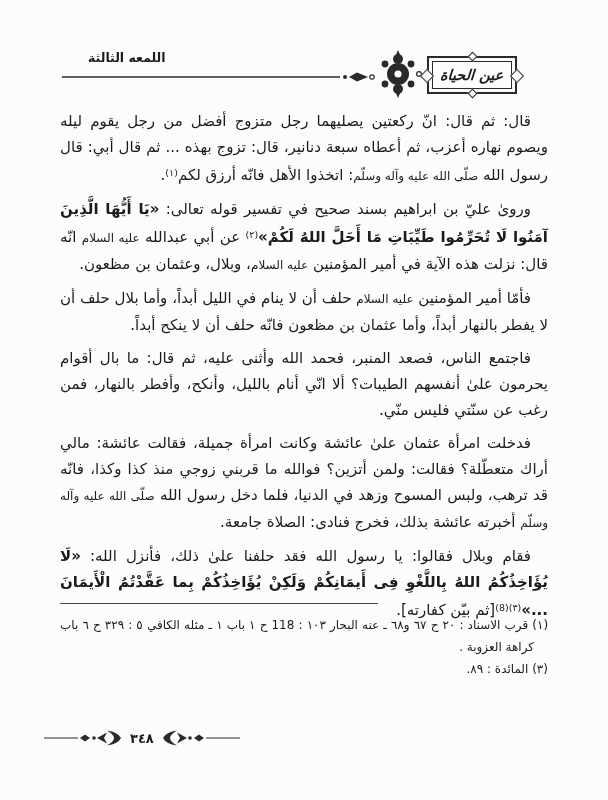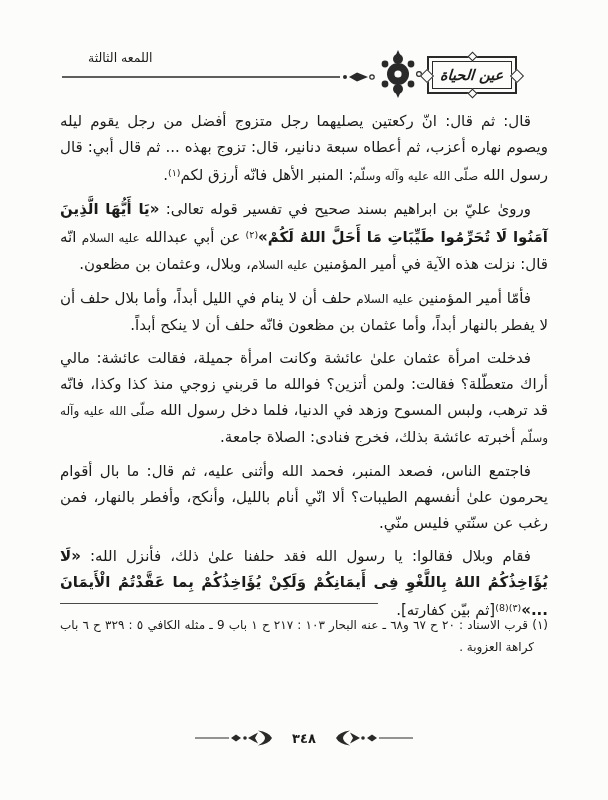--- a/index.html
+++ b/index.html
@@ -4,21 +4,21 @@
 <style>
   html,body{margin:0;padding:0;background:#e8e8e6;}
   .page{
     position:relative; width:608px; height:800px; margin:0 auto;
     background:#fcfcfa; color:#1b1b1b; direction:rtl;
     font-family:"DejaVu Sans", sans-serif; overflow:hidden;
   }
   
   .header{position:absolute;top:0;left:0;right:0;height:104px;}
   .header-label{
-    position:absolute;left:88px;top:50px;font-size:12.5px;font-weight:normal;
+    position:absolute;left:88px;top:50px;font-size:12.5px;font-weight:bold;
     letter-spacing:0;direction:rtl;
   }
   .header-rule-svg{position:absolute;left:58px;top:50px;}
   .cartouche{
     position:absolute;left:427px;top:56px;width:90px;height:38px;
     border:2px solid #2a2a2a;box-sizing:border-box;background:#fcfcfa;
     display:flex;align-items:center;justify-content:center;
   }
   .cartouche-inner{position:absolute;inset:3px;border:1px solid #2a2a2a;pointer-events:none;}
   .cartouche-title{
@@ -42,21 +42,21 @@
   
   .footnotes{position:absolute;top:603px;right:60px;left:60px;}
   .fn-rule{width:318px;height:1.4px;background:#4a4a4a;margin:0 auto 0 0;margin-right:170px;margin-bottom:10px;}
   .fn-item{
     font-size:12px;line-height:22px;text-align:justify;
     padding-right:14px;text-indent:-14px;
   }
   
   .page-number-row{
     position:absolute;top:728px;left:0;right:0;height:20px;
-    display:flex;align-items:center;justify-content:center;gap:16px;direction:ltr;
+    display:flex;align-items:center;gap:5px;direction:ltr;padding-left:44px;
   }
   .page-number{font-size:13px;font-weight:bold;direction:rtl;padding:0 1px;}
   .flip{transform:scaleX(-1);}
 </style>
 </head>
 <body>
 
 <div class="page">
 
   <div class="header">
@@ -86,36 +86,37 @@
       <span class="cartouche-inner"></span>
       <i class="cap cap-l"></i>
       <i class="cap cap-r"></i>
       <i class="cap cap-t"></i>
       <i class="cap cap-b"></i>
       <span class="cartouche-title">عين الحياة</span>
     </div>
   </div>
 
   <div class="content">
-    <p><span>قال: ثم قال: انّ ركعتين يصليهما رجل متزوج أفضل من رجل يقوم ليله ويصوم نهاره أعزب، ثم أعطاه سبعة دنانير، قال: تزوج بهذه ... ثم قال أبي: قال رسول الله </span><span class="honorific">صلّى الله عليه وآله وسلّم</span><span>: المنبر الأهل فانّه أرزق لكم</span><span class="note-ref">(١)</span><span>.</span></p>
+    <p><span>قال: ثم قال: انّ ركعتين يصليهما رجل متزوج أفضل من رجل يقوم ليله ويصوم نهاره أعزب، ثم أعطاه سبعة دنانير، قال: تزوج بهذه ... ثم قال أبي: قال رسول الله </span><span class="honorific">صلّى الله عليه وآله وسلّم</span><span>: اتخذوا الأهل فانّه أرزق لكم</span><span class="note-ref">(١)</span><span>.</span></p>
 
     <p><span>وروىٰ عليّ بن ابراهيم بسند صحيح في تفسير قوله تعالى: </span><span class="verse">«يَا أَيُّهَا الَّذِينَ آمَنُوا لَا تُحَرِّمُوا طَيِّبَاتِ مَا أَحَلَّ اللهُ لَكُمْ»</span><span class="note-ref">(٢)</span><span> عن أبي عبدالله </span><span class="honorific">عليه السلام</span><span> انّه قال: نزلت هذه الآية في أمير المؤمنين </span><span class="honorific">عليه السلام</span><span>، وبلال، وعثمان بن مظعون.</span></p>
 
     <p><span>فأمّا أمير المؤمنين </span><span class="honorific">عليه السلام</span><span> حلف أن لا ينام في الليل أبداً، وأما بلال حلف أن لا يفطر بالنهار أبداً، وأما عثمان بن مظعون فانّه حلف أن لا ينكح أبداً.</span></p>
 
+    <p><span>فاجتمع الناس، فصعد المنبر، فحمد الله وأثنى عليه، ثم قال: ما بال أقوام يحرمون علىٰ أنفسهم الطيبات؟ ألا انّي أنام بالليل، وأنكح، وأفطر بالنهار، فمن رغب عن سنّتي فليس منّي.</span></p>
+
     <p><span>فدخلت امرأة عثمان علىٰ عائشة وكانت امرأة جميلة، فقالت عائشة: مالي أراك متعطّلة؟ فقالت: ولمن أتزين؟ فوالله ما قربني زوجي منذ كذا وكذا، فانّه قد ترهب، ولبس المسوح وزهد في الدنيا، فلما دخل رسول الله </span><span class="honorific">صلّى الله عليه وآله وسلّم</span><span> أخبرته عائشة بذلك، فخرج فنادى: الصلاة جامعة.</span></p>
-
-    <p><span>فاجتمع الناس، فصعد المنبر، فحمد الله وأثنى عليه، ثم قال: ما بال أقوام يحرمون علىٰ أنفسهم الطيبات؟ ألا انّي أنام بالليل، وأنكح، وأفطر بالنهار، فمن رغب عن سنّتي فليس منّي.</span></p>
 
     <p><span>فقام وبلال فقالوا: يا رسول الله فقد حلفنا علىٰ ذلك، فأنزل الله: </span><span class="verse">«لَا يُؤَاخِذُكُمُ اللهُ بِاللَّغْوِ فِى أَيمَانِكُمْ وَلَكِنْ يُؤَاخِذُكُمْ بِما عَقَّدْتُمُ الْأَيمَانَ ...»</span><span class="note-ref">(٣)(8)</span><span>[ثم بيّن كفارته].</span></p>
   </div>
 
   <div class="footnotes">
     <div class="fn-rule"></div>
-    <div class="fn-item">(١) قرب الاسناد : ٢٠ ح ٦٧ و٦٨ ـ عنه البحار ١٠٣ : ٢١٧ ح ١ باب 9 ـ مثله الكافي ٥ : ٣٢٩ ح ٦ باب كراهة العزوبة .</div>
+    <div class="fn-item">(١) قرب الاسناد : ٢٠ ح ٦٧ و٦٨ ـ عنه البحار ١٠٣ : 118 ح ١ باب ١ ـ مثله الكافي ٥ : ٣٢٩ ح ٦ باب كراهة العزوبة .</div>
+    <div class="fn-item">(٣) المائدة : ٨٩.</div>
   </div>
 
   <div class="page-number-row">
     <svg width="80" height="18" viewBox="0 0 80 18">
       <line x1="0" y1="9" x2="34" y2="9" stroke="#2a2a2a" stroke-width="1.1"></line>
       <path d="M36 9 l5 -3.5 l5 3.5 l-5 3.5 z" fill="#2a2a2a"></path>
       <circle cx="50" cy="9" r="1.8" fill="#2a2a2a"></circle>
       <path d="M53 9 L63 3.5 L60 9 L63 14.5 Z" fill="#2a2a2a"></path>
       <path d="M63 1.5 Q74 3 77 9 Q74 15 63 16.5 Q70 12.5 70 9 Q70 5.5 63 1.5 Z" fill="#2a2a2a"></path>
     </svg>

